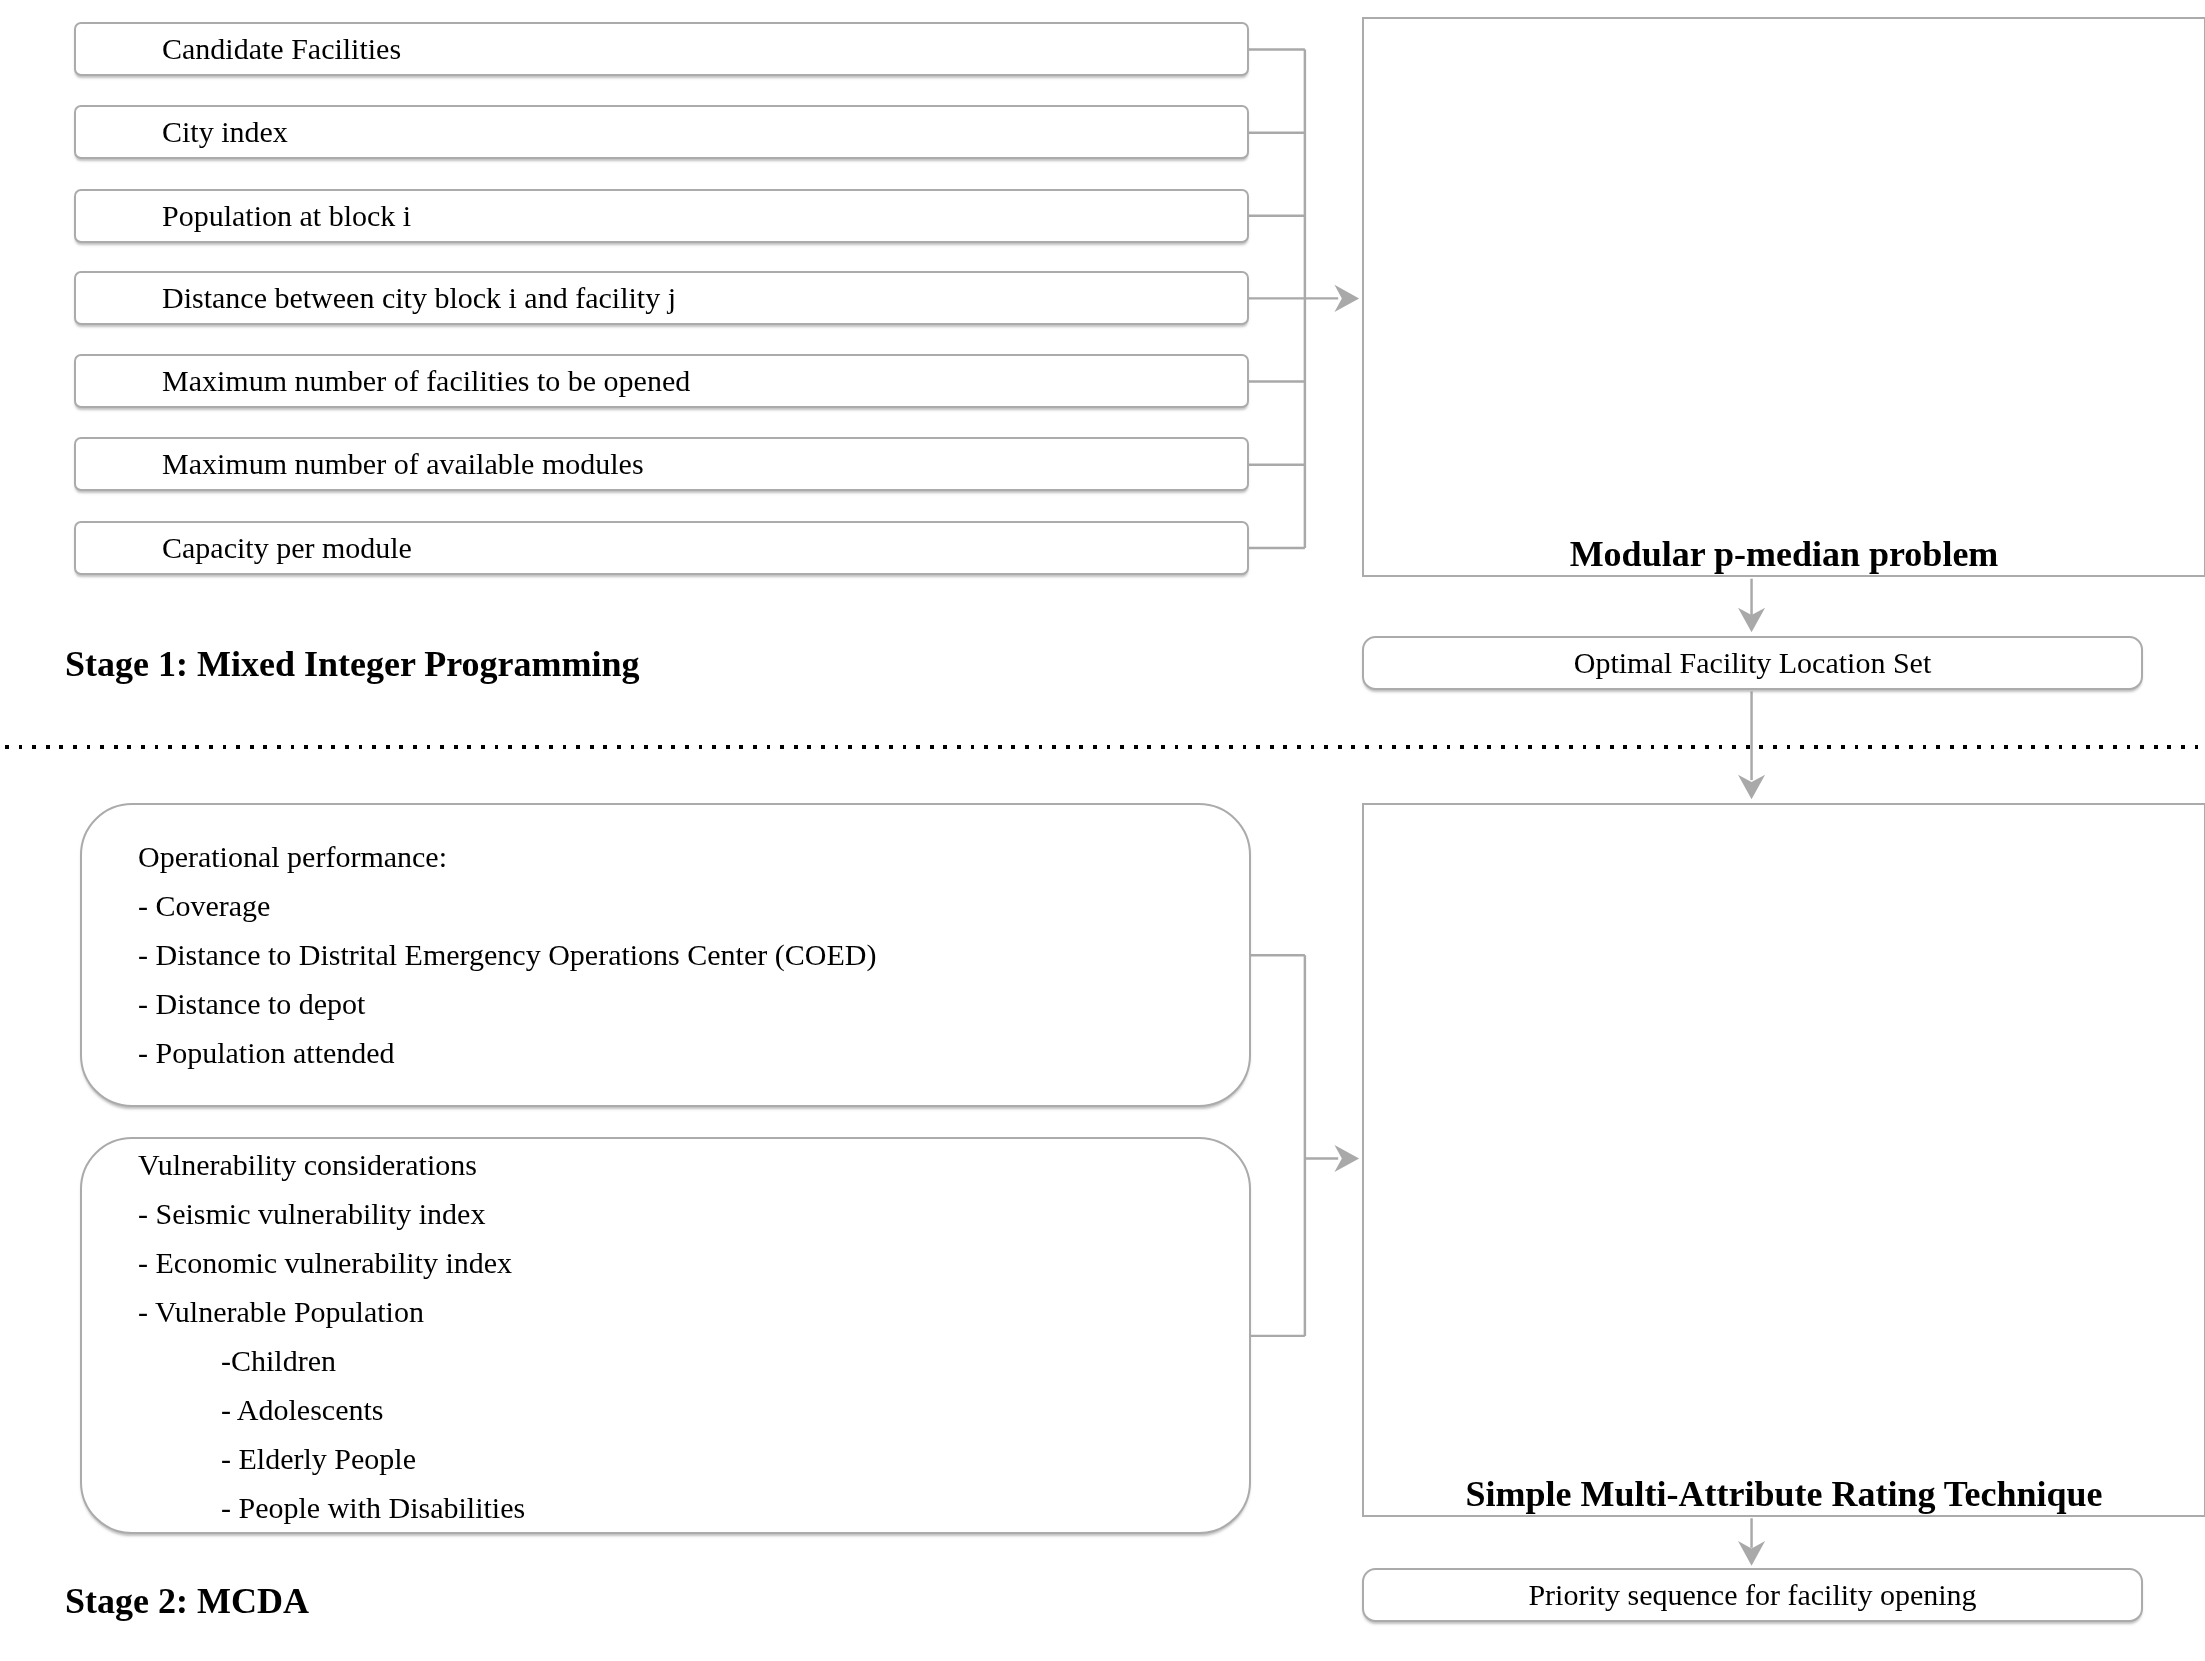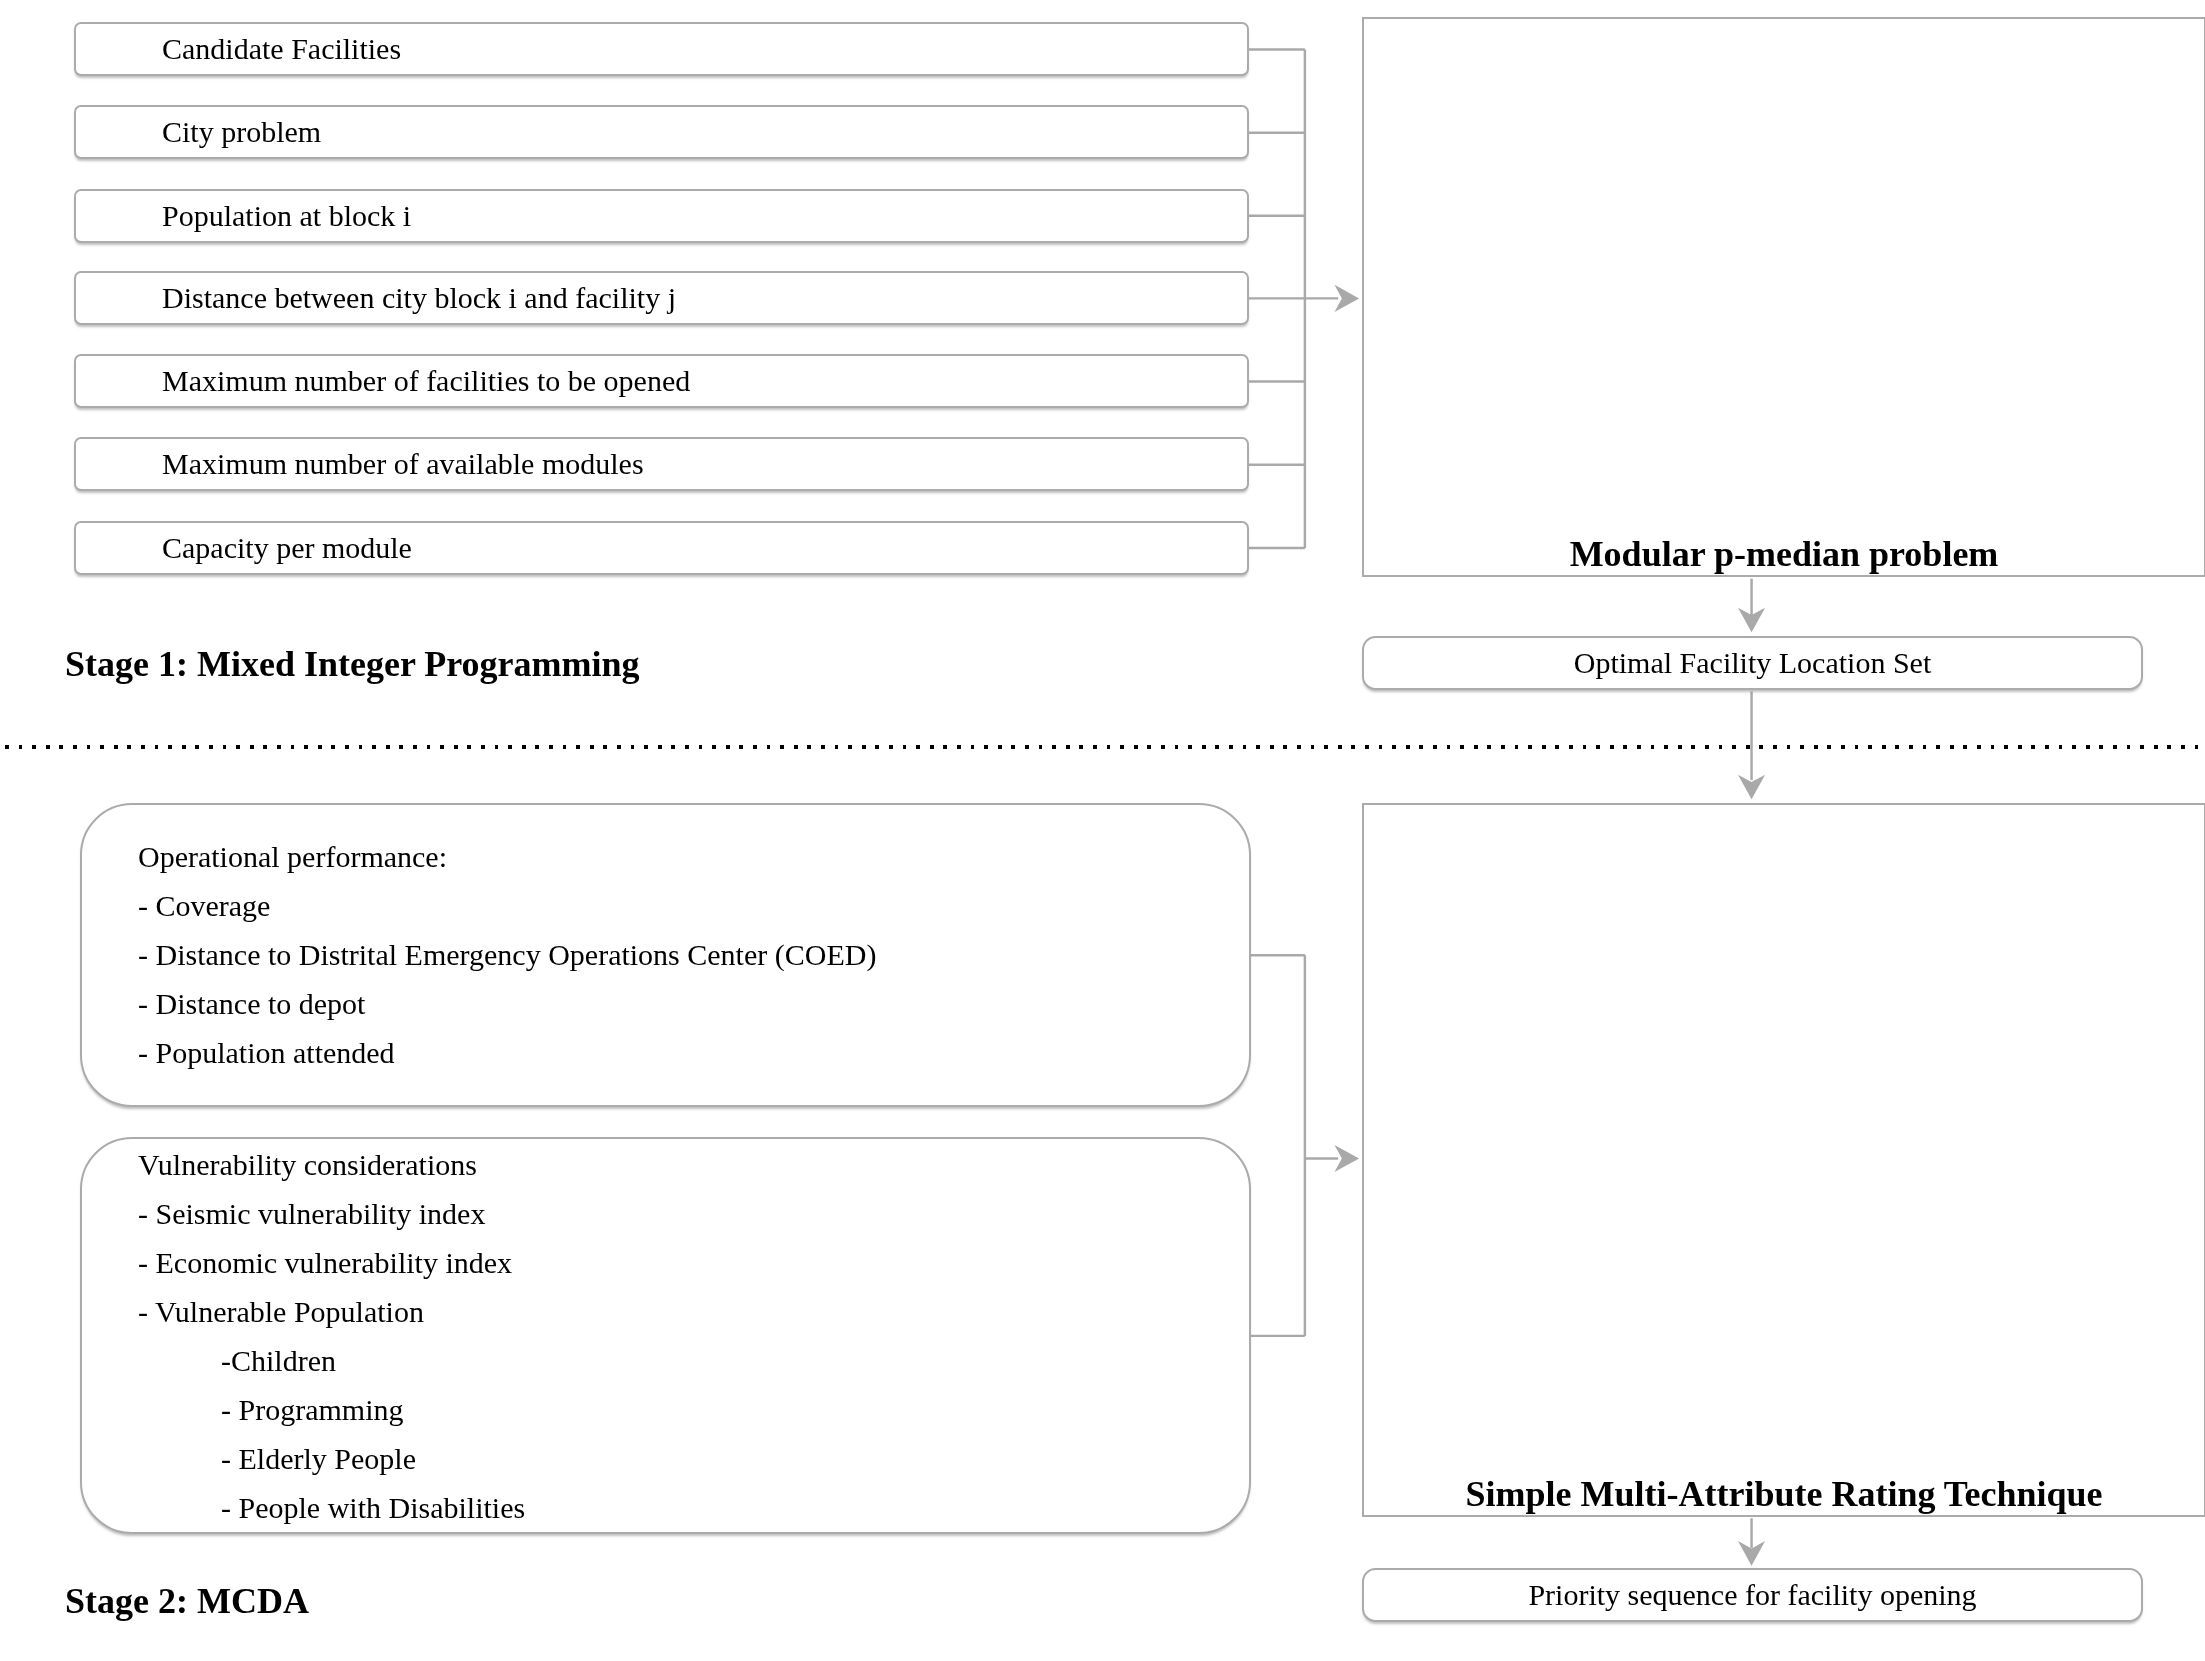--- a/index.html
+++ b/index.html
@@ -86,21 +86,21 @@
     <line x1="2843" y1="2464" x2="2843" y2="2512"></line>
     <path d="M2843,2541 L2821,2501 L2843,2513 L2865,2501 Z"></path>
   </svg>
 
   <div class="dotted-divider"></div>
 
   <div class="box input-box" style="top:22px">
       <span>Candidate Facilities</span>
     </div>
   <div class="box input-box" style="top:105px">
-      <span>City problem</span>
+      <span>City index</span>
     </div>
   <div class="box input-box" style="top:189px">
       <span>Population at block i</span>
     </div>
   <div class="box input-box" style="top:271px">
       <span>Distance between city block i and facility j</span>
     </div>
   <div class="box input-box" style="top:354px">
       <span>Maximum number of  facilities to be opened</span>
     </div>
@@ -130,21 +130,21 @@
     <div class="line">- Population attended</div>
   </div>
 
   <div class="box criteria-box" style="top:1137px;height:397px"></div>
   <div class="criteria-lines" style="top:1140px;z-index:3">
     <div class="line">Vulnerability considerations</div>
     <div class="line">- Seismic vulnerability index</div>
     <div class="line">- Economic vulnerability index</div>
     <div class="line">- Vulnerable Population</div>
     <div class="line sub">-Children</div>
-    <div class="line sub">- Programming</div>
+    <div class="line sub">- Adolescents</div>
     <div class="line sub">- Elderly People</div>
     <div class="line sub">- People with Disabilities</div>
   </div>
 
   <div class="box process-box" style="top:803px;height:714px">
     <span>Simple Multi-Attribute Rating Technique</span>
   </div>
 
   <div class="box output-box" style="top:1568px">
     <span>Priority sequence for facility opening</span>

